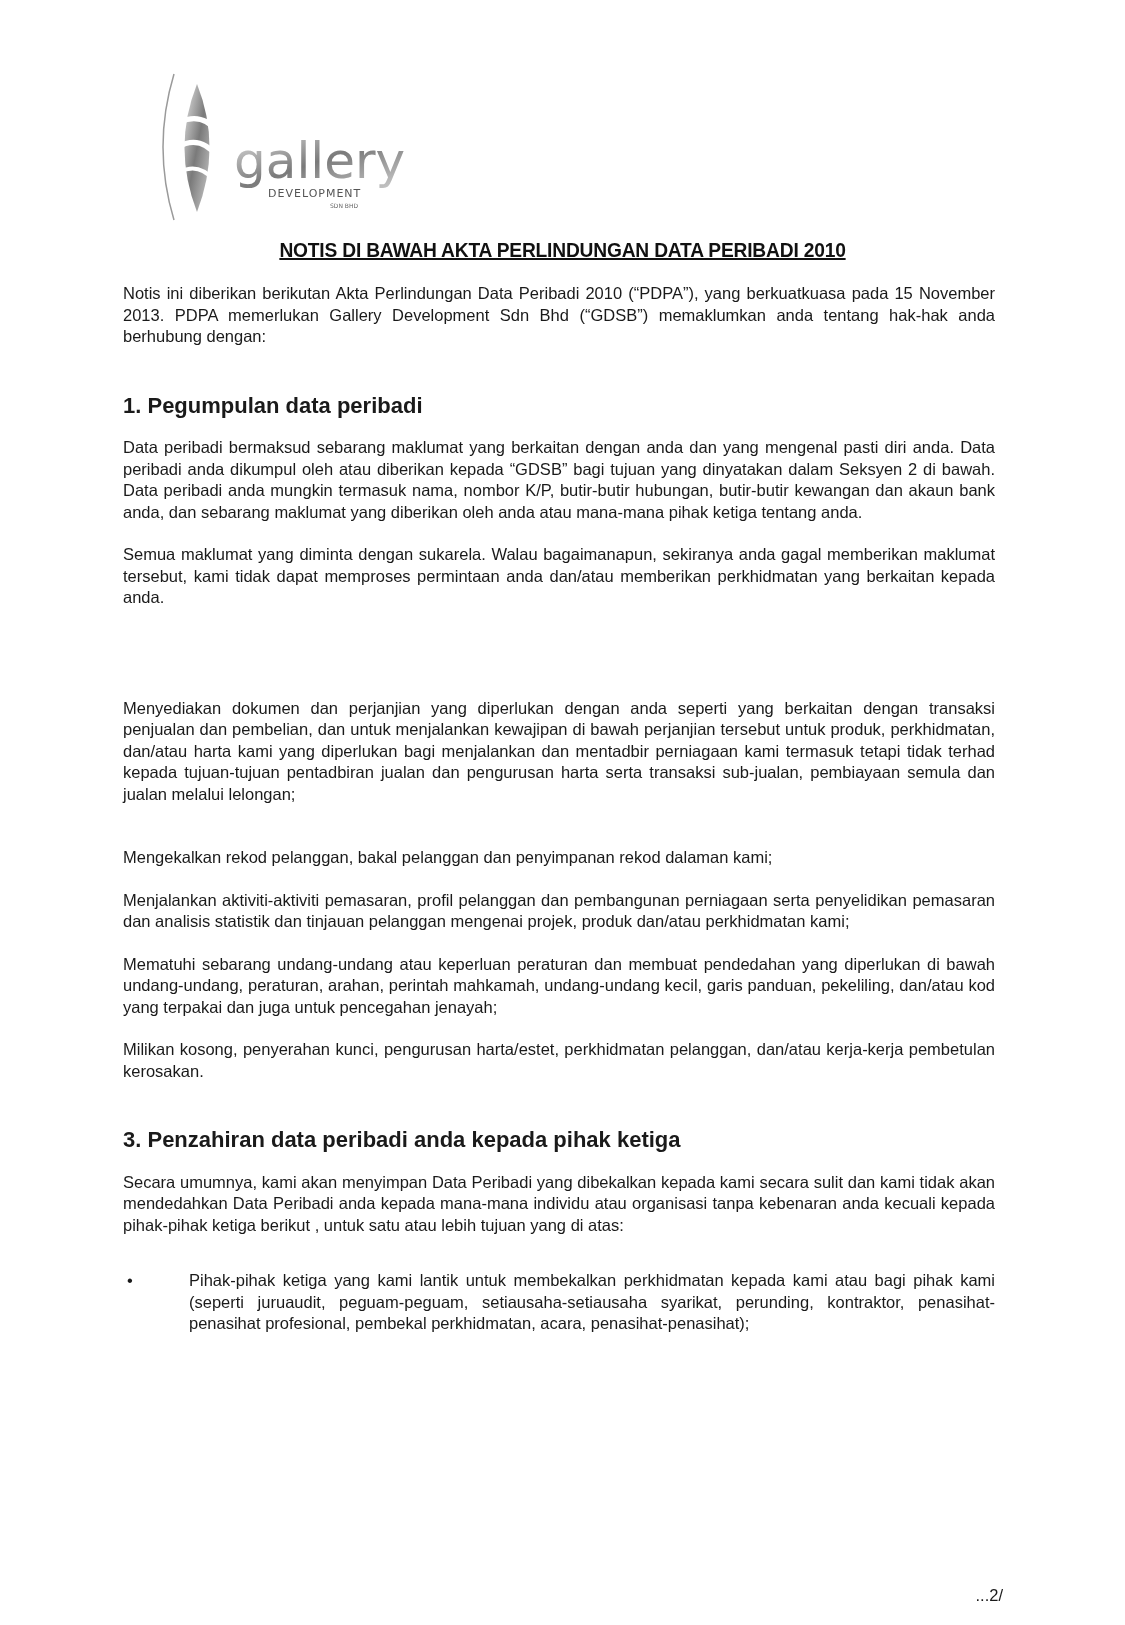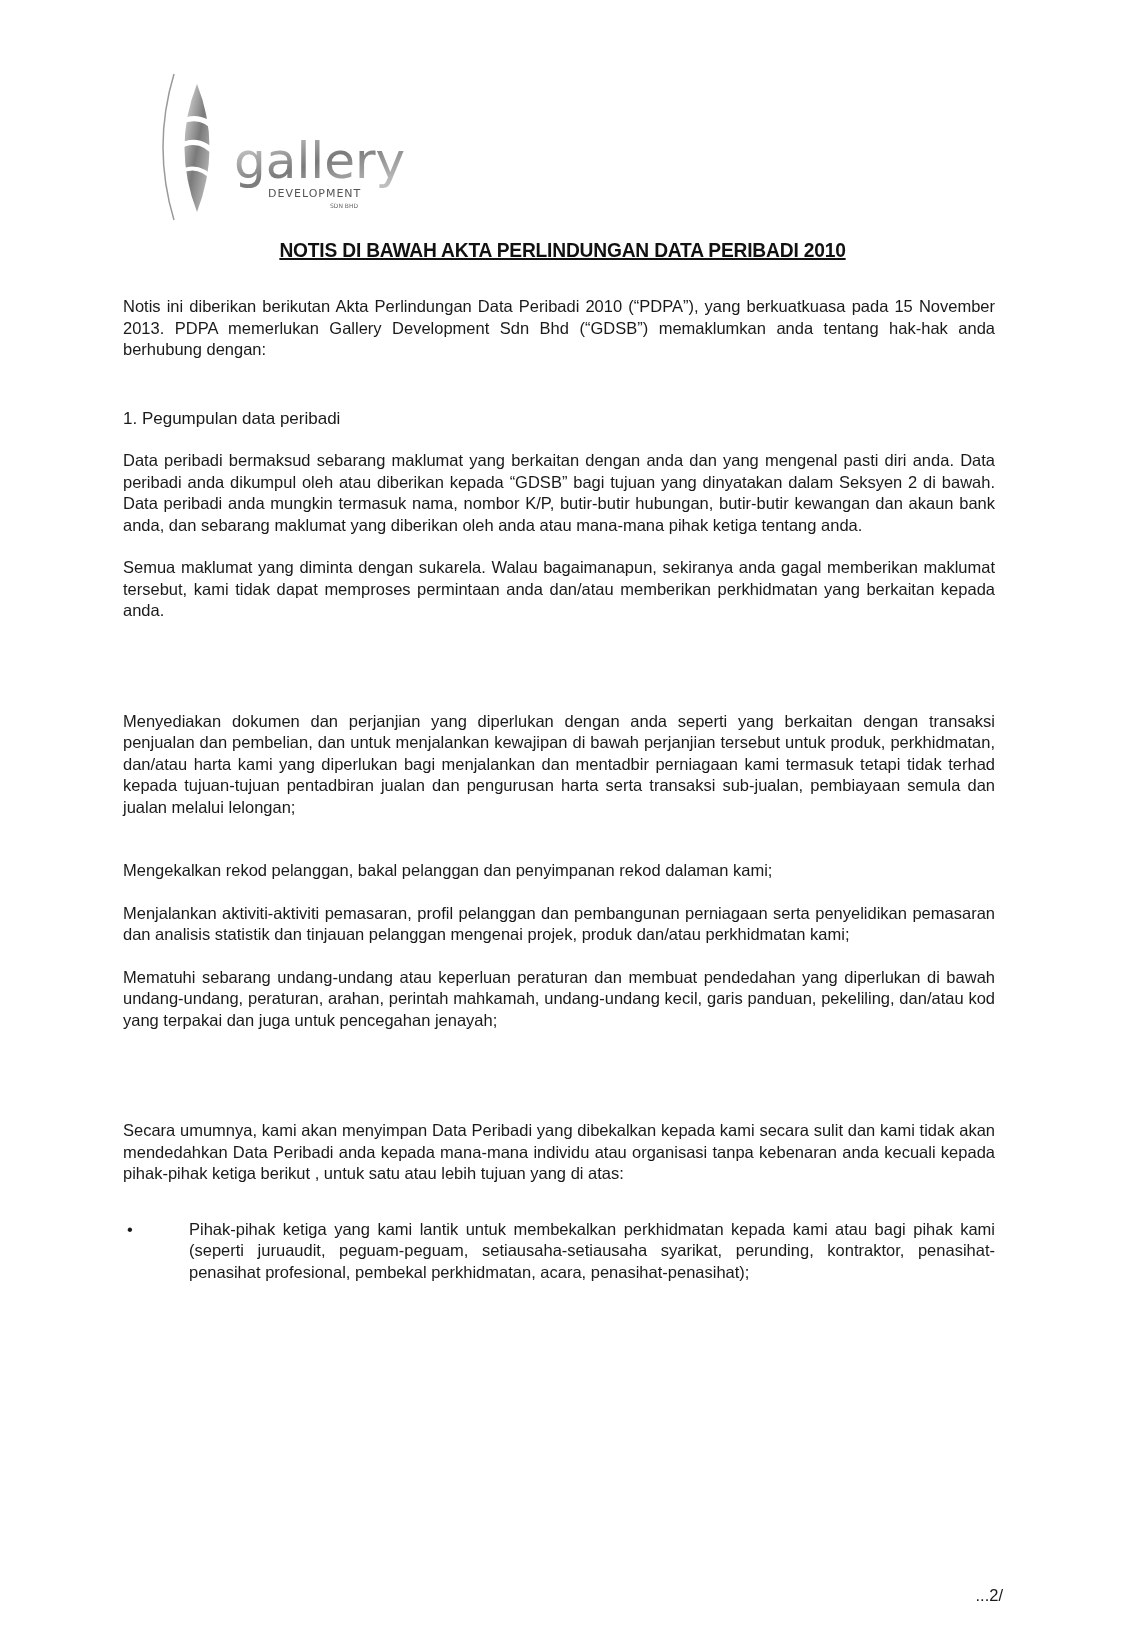--- a/index.html
+++ b/index.html
@@ -7,25 +7,25 @@
     width: 1125px; height: 1625px; position: relative; overflow: hidden;
     font-family: "Liberation Sans", sans-serif; color: #1a1a1a;
   }
   .logo { position: absolute; left: 152px; top: 62px; width: 290px; height: 170px; }
   .title {
     position: absolute; left: 0; right: 0; top: 239px; text-align: center;
     font-weight: bold; font-size: 20px; text-decoration: underline; letter-spacing: -0.2px;
     transform: scaleX(0.96); color: #111;
   }
   .content {
-    position: absolute; left: 123px; width: 872px; top: 296px;
+    position: absolute; left: 123px; width: 872px; top: 283px;
     font-size: 16.5px; line-height: 21.5px;
   }
   .content p { margin: 0; text-align: justify; }
-  .content h2 { margin: 0; font-size: 17px; font-weight: normal; line-height: 21.5px; }
+  .content h2 { margin: 0; font-size: 22px; font-weight: bold; line-height: 21.5px; }
   .gap-s { height: 21px; }
   .gap-m { height: 34px; }
   .gap-l { height: 47px; }
   ul.bullets { margin: 0; padding: 0; list-style: none; }
   ul.bullets li { position: relative; padding-left: 66px; text-align: justify; }
   ul.bullets li .dot { position: absolute; left: 4px; top: 0; }
   .pageno { position: absolute; right: 122px; top: 1586px; font-size: 16.5px; }
 </style>
 </head>
 <body>
@@ -67,22 +67,24 @@
   <div class="gap-s"></div>
   <p>Menyediakan dokumen dan perjanjian yang diperlukan dengan anda seperti yang berkaitan dengan transaksi penjualan dan pembelian, dan untuk menjalankan kewajipan di bawah perjanjian tersebut untuk produk, perkhidmatan, dan/atau harta kami yang diperlukan bagi menjalankan dan mentadbir perniagaan kami termasuk tetapi tidak terhad kepada tujuan-tujuan pentadbiran jualan dan pengurusan harta serta transaksi sub-jualan, pembiayaan semula dan jualan melalui lelongan;</p>
   <div class="gap-s"></div>
   <div class="gap-s"></div>
   <p>Mengekalkan rekod pelanggan, bakal pelanggan dan penyimpanan rekod dalaman kami;</p>
   <div class="gap-s"></div>
   <p>Menjalankan aktiviti-aktiviti pemasaran, profil pelanggan dan pembangunan perniagaan serta penyelidikan pemasaran dan analisis statistik dan tinjauan pelanggan mengenai projek, produk dan/atau perkhidmatan kami;</p>
   <div class="gap-s"></div>
   <p>Mematuhi sebarang undang-undang atau keperluan peraturan dan membuat pendedahan yang diperlukan di bawah undang-undang, peraturan, arahan, perintah mahkamah, undang-undang kecil, garis panduan, pekeliling, dan/atau kod yang terpakai dan juga untuk pencegahan jenayah;</p>
   <div class="gap-s"></div>
+  <p>Milikan kosong, penyerahan kunci, pengurusan harta/estet, perkhidmatan pelanggan, dan/atau kerja-kerja pembetulan kerosakan.</p>
   <div class="gap-l"></div>
 
+  <h2>3. Penzahiran data peribadi anda kepada pihak ketiga</h2>
   <div class="gap-s"></div>
   <p>Secara umumnya, kami akan menyimpan Data Peribadi yang dibekalkan kepada kami secara sulit dan kami tidak akan mendedahkan Data Peribadi anda kepada mana-mana individu atau organisasi tanpa kebenaran anda kecuali kepada pihak-pihak ketiga berikut , untuk satu atau lebih tujuan yang di atas:</p>
   <div class="gap-m"></div>
   <ul class="bullets">
     <li>
       <span class="dot">•</span>
       <span>Pihak-pihak ketiga yang kami lantik untuk membekalkan perkhidmatan kepada kami atau bagi pihak kami (seperti juruaudit, peguam-peguam, setiausaha-setiausaha syarikat, perunding, kontraktor, penasihat-penasihat profesional, pembekal perkhidmatan, acara, penasihat-penasihat);</span>
     </li>
   </ul>
 </div>

